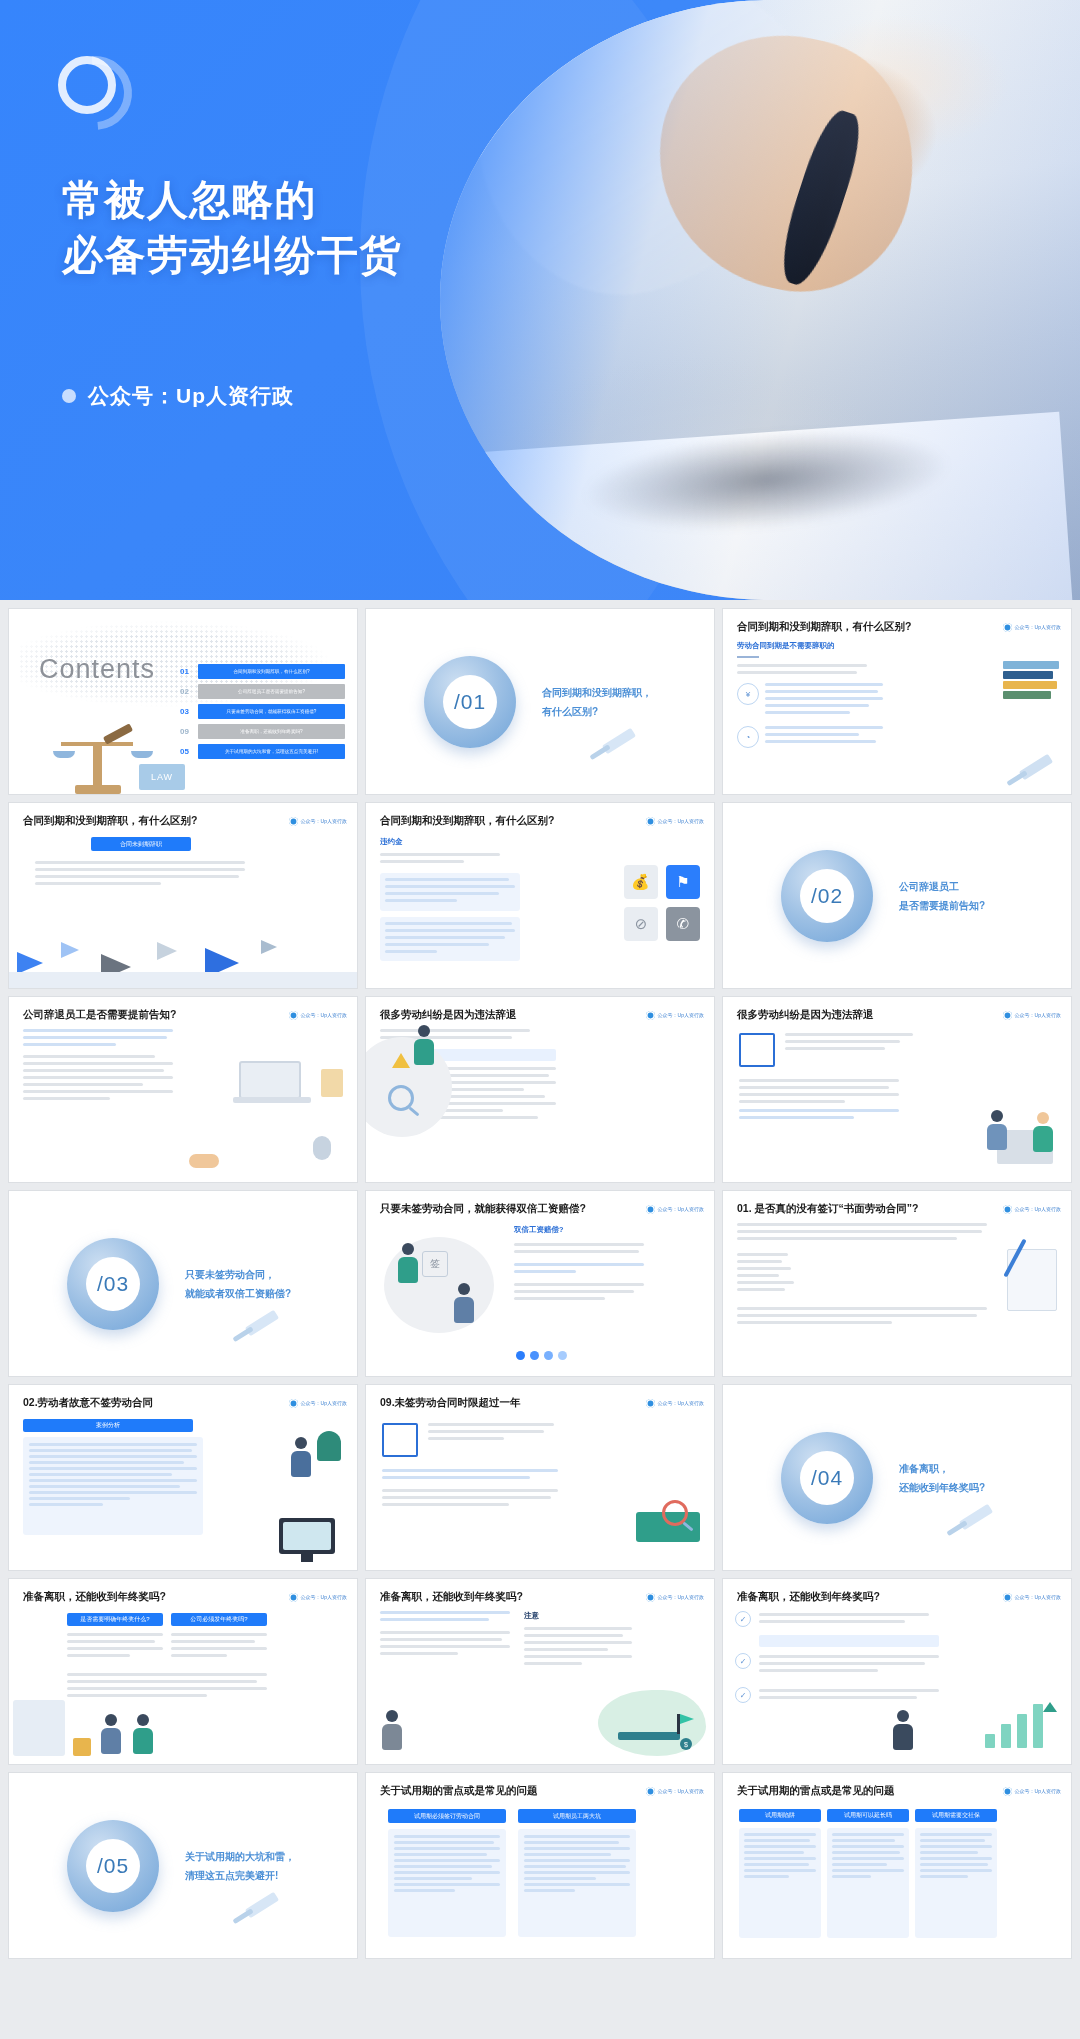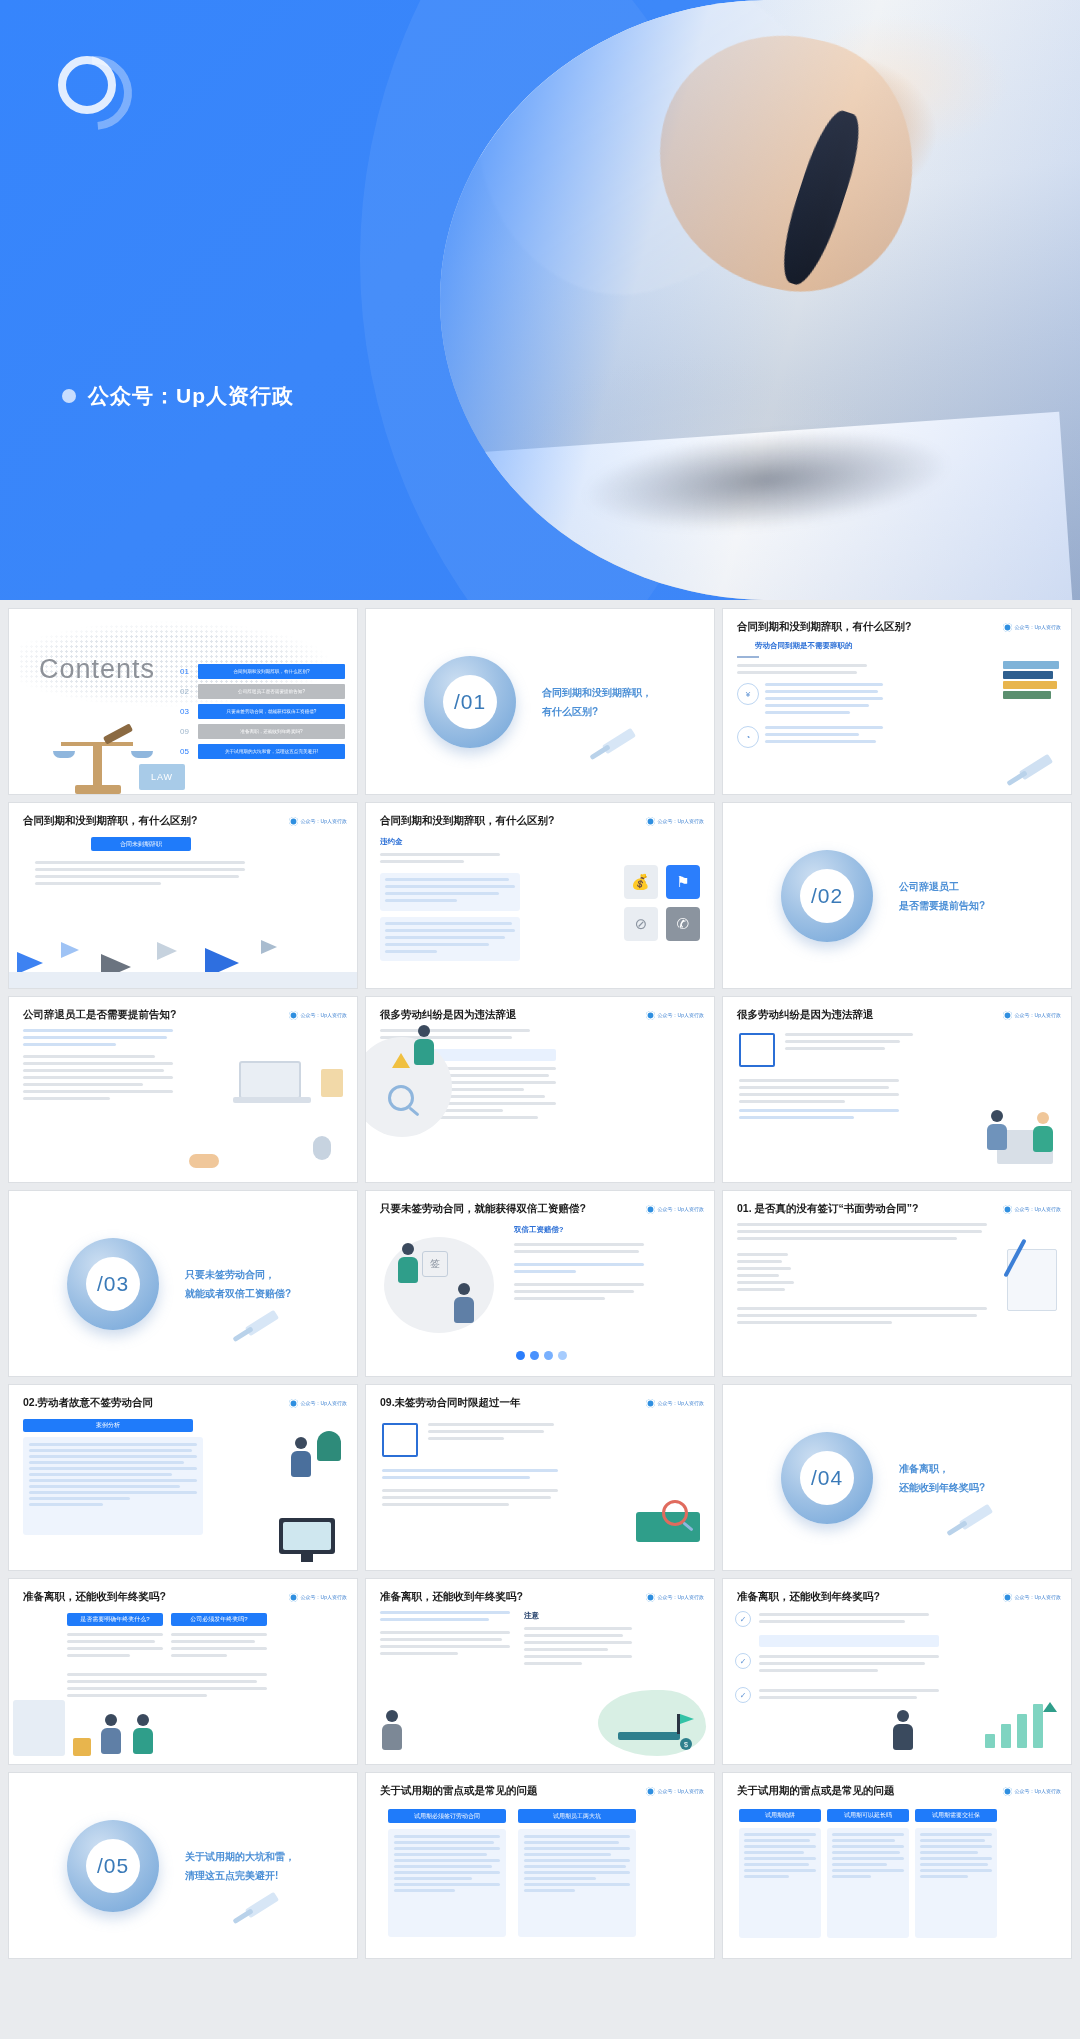--- a/index.html
+++ b/index.html
@@ -181,21 +181,21 @@
     -webkit-mask-image:radial-gradient(ellipse 70% 60% at 45% 45%, #000 0%, #000 48%, transparent 72%);
     mask-image:radial-gradient(ellipse 70% 60% at 45% 45%, #000 0%, #000 48%, transparent 72%);
     opacity:.95;
   }
   .contents-h{
     position:absolute; left:30px; top:45px;
     font-size:27px; color:#8e9299; letter-spacing:1px;
   }
   .toc{ position:absolute; right:12px; top:55px; width:165px; }
   .toc-row{ display:flex; align-items:center; gap:5px; margin-bottom:5px; }
-  .toc-n{ font-size:8px; color:#9fb6cc; width:13px; font-weight:normal;}
+  .toc-n{ font-size:8px; color:#9fb6cc; width:13px; font-weight:bold;}
   .toc-n.on{ color:#2b7efc; }
   .toc-bar{
     flex:1; height:15px; border-radius:1px;
     display:flex; align-items:center; justify-content:center;
     font-size:4.6px; color:#fff; background:#b9bcc0; padding:0 3px;
     overflow:hidden; white-space:nowrap;
   }
   .toc-bar.on{ background:#1f7bfa; }
   .law-art{ position:absolute; left:22px; bottom:0; width:160px; height:92px; }
   .scale-stand{ position:absolute; left:62px; bottom:6px; width:9px; height:44px; background:#c8a06a; }
@@ -302,20 +302,24 @@
       <div class="photo-sleeve"></div>
       <div class="photo-hand"></div>
       <div class="photo-pen"></div>
     </div>
     <div class="photo-tint"></div>
   </div>
 
   <div class="hero-logo"></div>
 
   <div class="hero-text">
+    <div class="hero-t2">
+      <div>常被人忽略的</div>
+      <div>必备劳动纠纷干货</div>
+    </div>
   </div>
 
   <div class="hero-sub">
     <span class="hero-dot"></span>
     <span class="hero-sub-txt">公众号：Up人资行政</span>
   </div>
 </div>
 
 <div class="grid">
 
@@ -384,21 +388,21 @@
   </div>
 
   <div class="slide">
     <div class="s-hd">
         <div class="s-title">合同到期和没到期辞职，有什么区别?</div>
       <div class="wm">
           <span class="wm-ic"></span>
           <span class="wm-tx">公众号：Up人资行政</span>
         </div>
       </div>
-    <div class="blk subhead" style="left:32px;top:32px;">劳动合同到期是不需要辞职的</div>
+    <div class="blk subhead" style="left:14px;top:32px;">劳动合同到期是不需要辞职的</div>
     <div class="blk" style="left:14px;top:47px;width:22px;height:2px;background:#9ab4d8;"></div>
     <div class="blk lines" style="left:14px;top:55px;width:130px;">
         <span style="width:100%"></span>
         <span style="width:92%"></span>
       </div>
     <div class="blk" style="left:14px;top:74px;">
       <div style="display:flex;gap:6px;margin-bottom:8px;">
           <span class="dot-ring">¥</span>
         <span class="lines blue" style="width:118px;display:block;">
             <span style="width:100%"></span>

